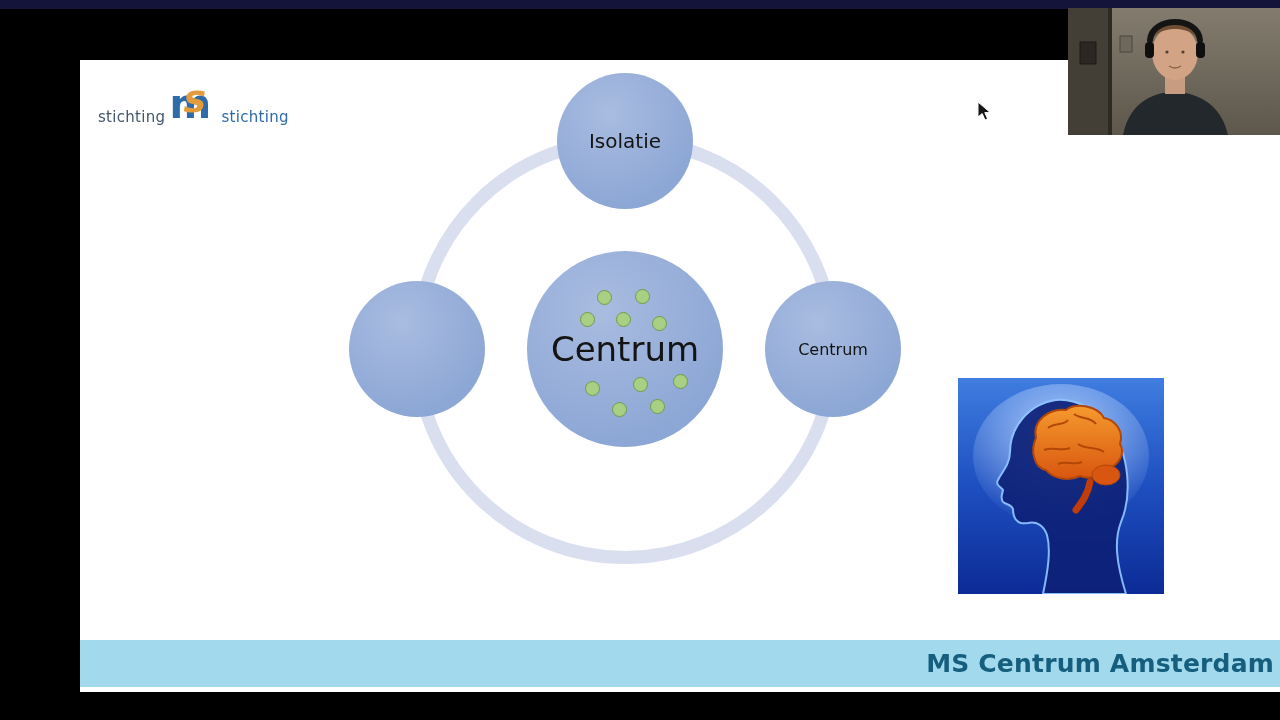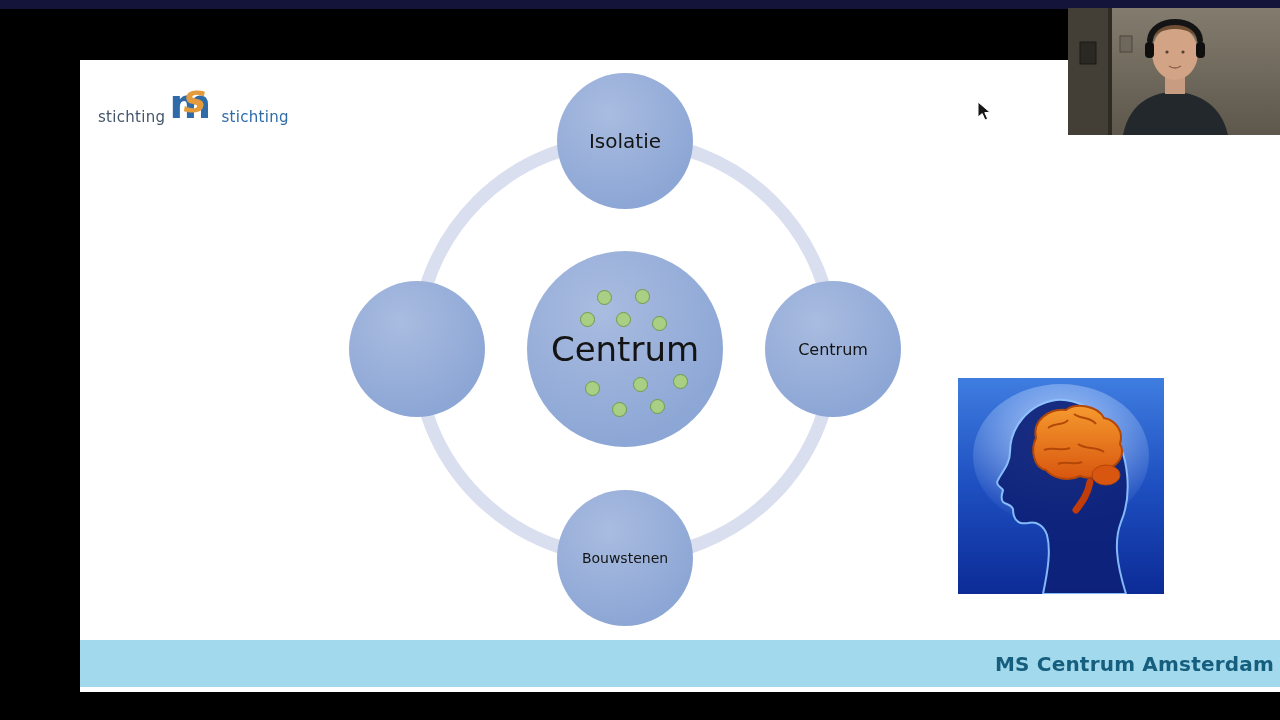--- a/index.html
+++ b/index.html
@@ -66,21 +66,21 @@
     border: 1px solid var(--dot-border, #6f9c49);
   }
 
   
   .footer {
     position: absolute; left: 0; right: 0; bottom: 5px; height: 47px;
     background: var(--footer-bg, #a3d9ec);
     display: flex; align-items: center; justify-content: flex-end;
     padding-right: 73px;
   }
-  .footer-text { font-weight: bold; font-size: 20px; color: var(--footer-text, #155e7d); letter-spacing: 0.2px; text-align: right; }
+  .footer-text { font-weight: bold; font-size: 25px; color: var(--footer-text, #155e7d); letter-spacing: 0.2px; text-align: right; }
 
   
   .brain-image { position: absolute; left: 878px; top: 318px; width: 206px; height: 216px; }
 
   
   .webcam { position: absolute; left: 1068px; top: 8px; width: 212px; height: 127px; background: #3a352e; }
 
   
   .cursor { position: absolute; left: 977px; top: 101px; width: 15px; height: 21px; z-index: 10; }
 </style>
@@ -114,23 +114,20 @@
     <span class="dot" style="left:85px;  top:151px;"></span>
     <span class="dot" style="left:123px; top:148px;"></span>
     <span class="center-label">Centrum</span>
   </div>
 
   <div class="circle sat sat-top">
     <span>Isolatie</span>
   </div>
   <div class="circle sat sat-right">
     <span>Centrum</span>
-  </div>
-  <div class="circle sat sat-bottom">
-    <span>Bouwstenen</span>
   </div>
   <div class="circle sat sat-left">
     <span></span>
   </div>
 
   <svg class="brain-image" viewBox="0 0 206 216">
     <defs>
       <linearGradient id="brainBg" x1="0" y1="0" x2="0" y2="1">
         <stop offset="0" stop-color="#3f7de0"></stop>
         <stop offset="0.5" stop-color="#1e4fc0"></stop>

